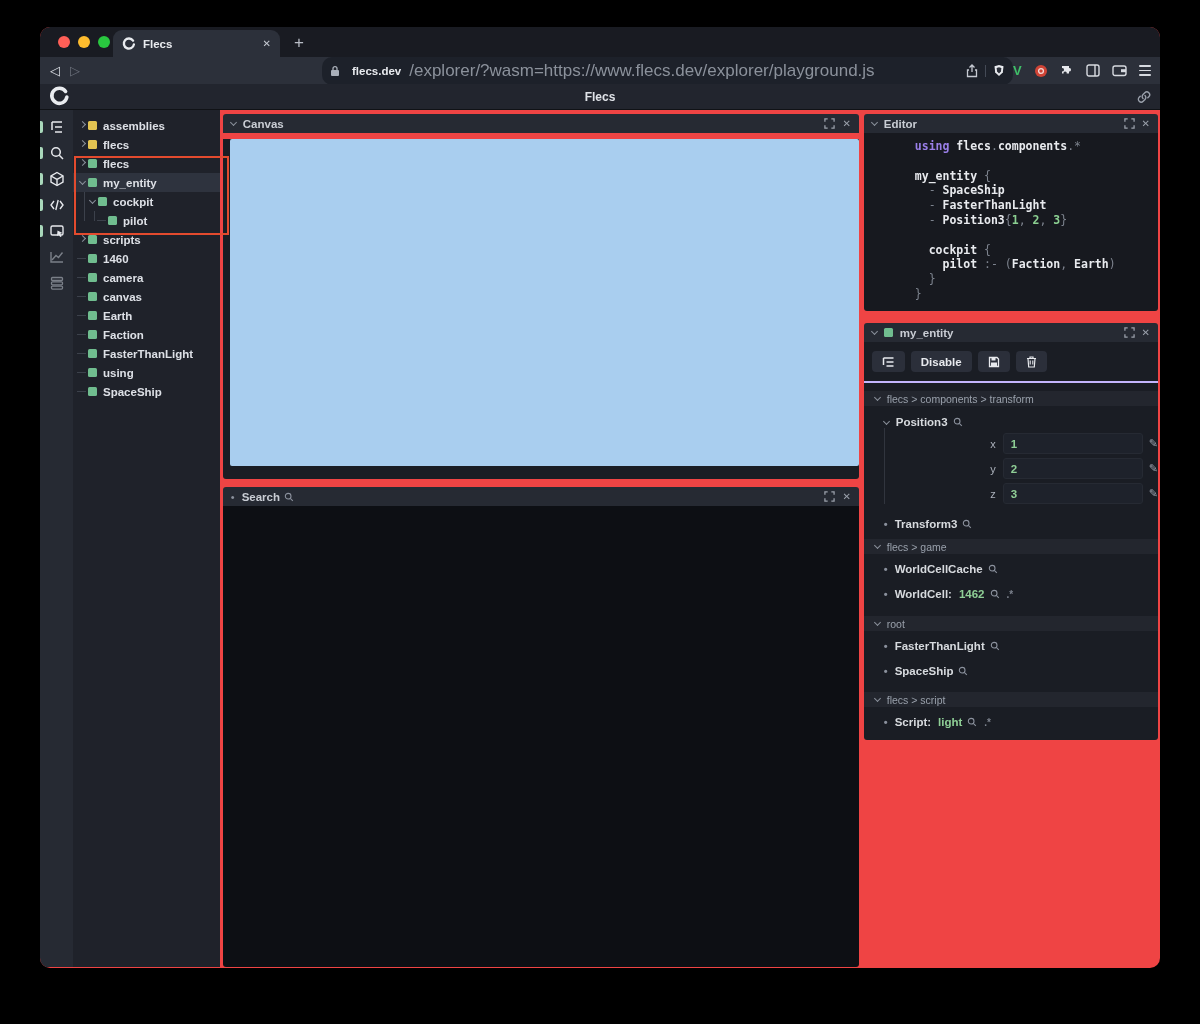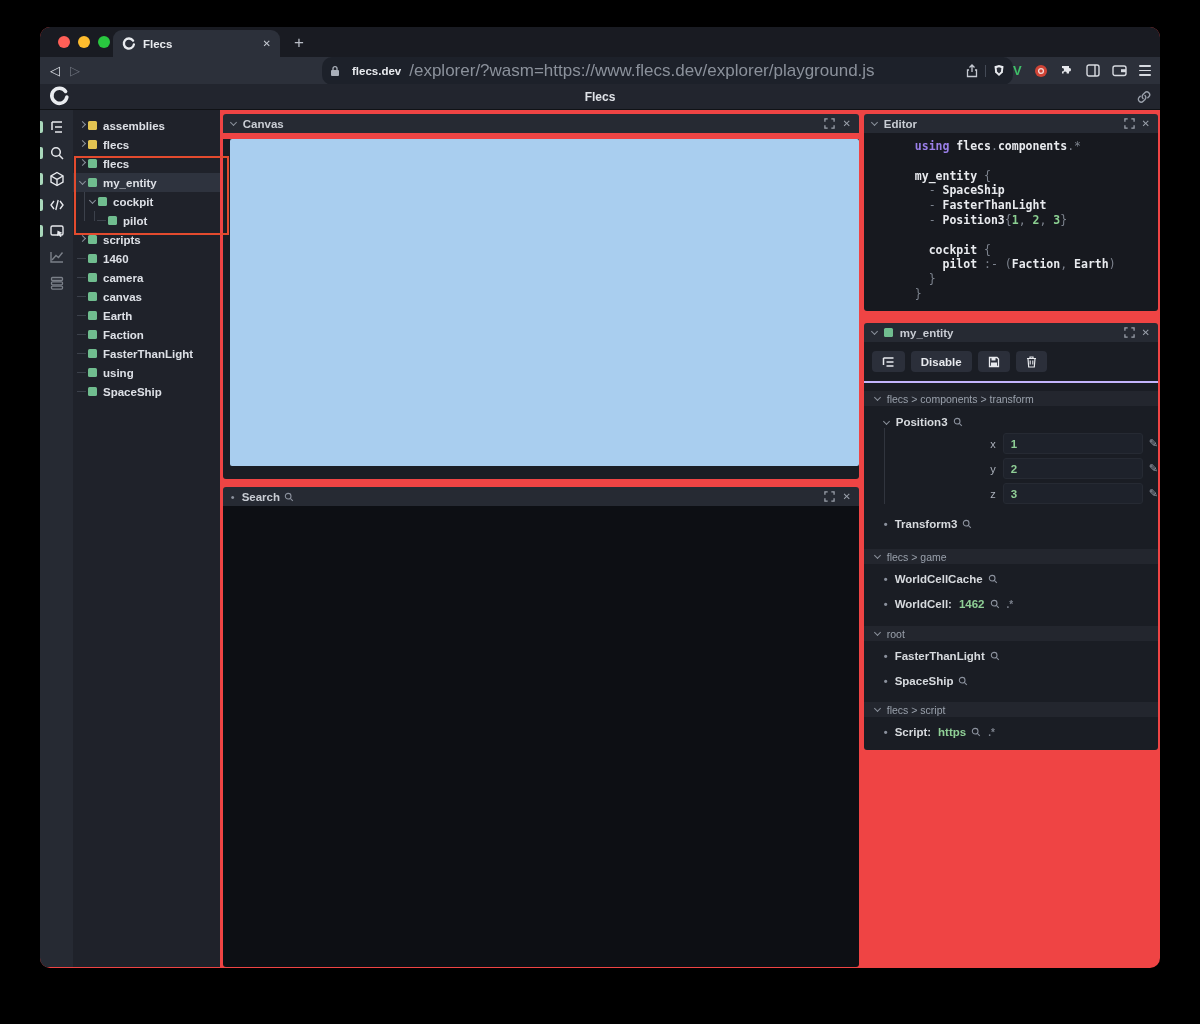--- a/index.html
+++ b/index.html
@@ -475,21 +475,21 @@
           </div>
           <div class="crow" style="margin-top:14px">
             <span class="bullet">•</span>
             <span>Transform3</span>
             <svg class="mag" width="10" height="10" viewBox="0 0 12 12">
               <circle cx="5" cy="5" r="3.4" fill="none" stroke="#8b919d" stroke-width="1.3"></circle>
               <line x1="7.6" y1="7.6" x2="10.6" y2="10.6" stroke="#8b919d" stroke-width="1.3"></line>
             </svg>
           </div>
 
-          <div class="sechdr" style="margin-top:19px">
+          <div class="sechdr" style="margin-top:9px">
             <i class="cv"></i>
             <span>flecs &gt; game</span>
           </div>
           <div class="crow" style="margin-top:9px">
             <span class="bullet">•</span>
             <span>WorldCellCache</span>
             <svg class="mag" width="10" height="10" viewBox="0 0 12 12">
               <circle cx="5" cy="5" r="3.4" fill="none" stroke="#8b919d" stroke-width="1.3"></circle>
               <line x1="7.6" y1="7.6" x2="10.6" y2="10.6" stroke="#8b919d" stroke-width="1.3"></line>
             </svg>
@@ -526,21 +526,21 @@
             </svg>
           </div>
 
           <div class="sechdr" style="margin-top:15px">
             <i class="cv"></i>
             <span>flecs &gt; script</span>
           </div>
           <div class="crow" style="margin-top:9px">
             <span class="bullet">•</span>
             <span>Script:</span>
-            <span class="green">https</span>
+            <span class="green">light</span>
             <svg class="mag" width="10" height="10" viewBox="0 0 12 12">
               <circle cx="5" cy="5" r="3.4" fill="none" stroke="#8b919d" stroke-width="1.3"></circle>
               <line x1="7.6" y1="7.6" x2="10.6" y2="10.6" stroke="#8b919d" stroke-width="1.3"></line>
             </svg>
             <span class="suffix">.*</span>
           </div>
         </div>
       </div>
     </div>
   </div>

